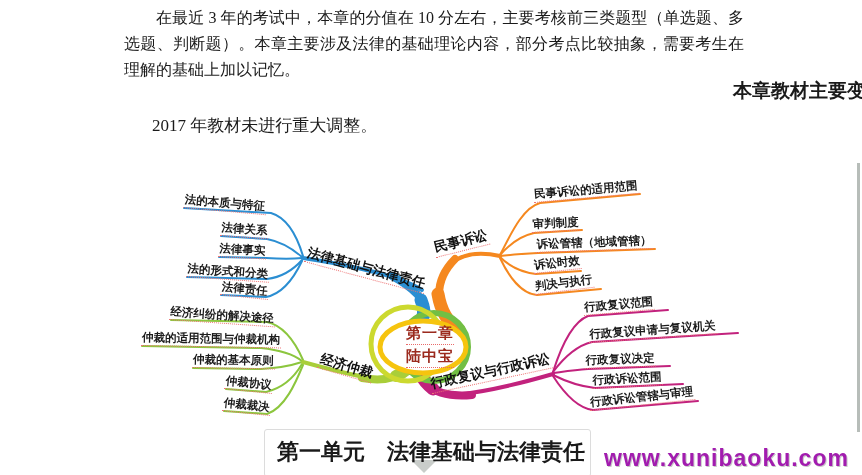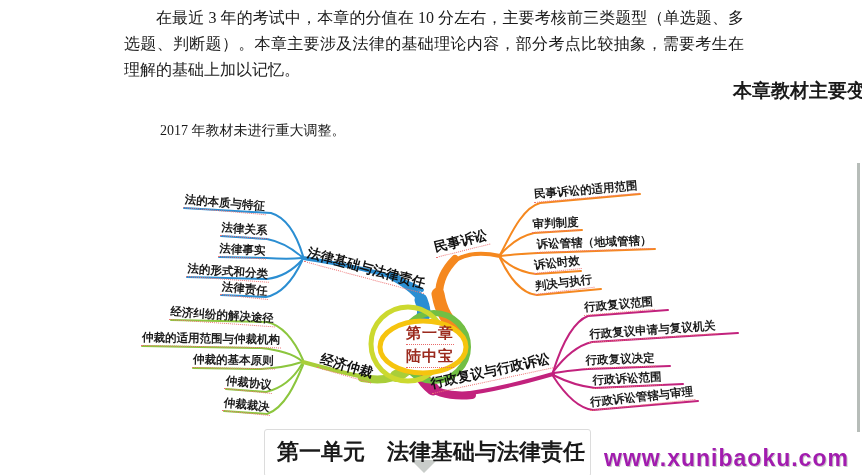--- a/index.html
+++ b/index.html
@@ -4,21 +4,21 @@
 <style>
   html,body{margin:0;padding:0;}
   body{width:862px;height:475px;background:#ffffff;overflow:hidden;
        font-family:"Liberation Serif",serif;color:#1a1a1a;}
   .page{position:absolute;left:0;top:0;width:862px;height:475px;overflow:hidden;background:#fff;}
   .intro{position:absolute;left:124px;top:5px;width:620px;font-size:16px;line-height:26px;
          text-align:justify;text-indent:32px;margin:0;}
   .h{position:absolute;left:0;width:862px;text-align:right;font-size:19px;font-weight:bold;margin:0;padding-left:23px;}
   .h1{top:78px;}
   .h2{top:144px;}
-  .p2{position:absolute;left:152px;top:114px;font-size:14px;margin:8px;}
+  .p2{position:absolute;left:152px;top:114px;font-size:17px;margin:0;}
   svg.map{position:absolute;left:0;top:0;z-index:1;}
   .lbl{position:absolute;white-space:nowrap;z-index:2;
        font-family:"Liberation Sans",sans-serif;font-weight:bold;font-size:11.5px;line-height:14px;
        color:#1c1c1c;border-bottom:1px dotted #ee7676;padding:0 1px 1px 1px;transform-origin:0 100%;}
   .mainlbl{font-size:13.5px;line-height:16px;color:#111;}
   .hubtext{position:absolute;left:387px;top:322px;width:86px;z-index:3;text-align:center;
            font-family:"Liberation Sans",sans-serif;font-weight:bold;font-size:15px;line-height:22px;
            color:#9b2a1e;letter-spacing:1px;}
   .hubtext span{display:inline-block;border-bottom:1px dotted #e96a6a;}
   .unit-box{position:absolute;left:264px;top:429px;width:325px;height:46px;

